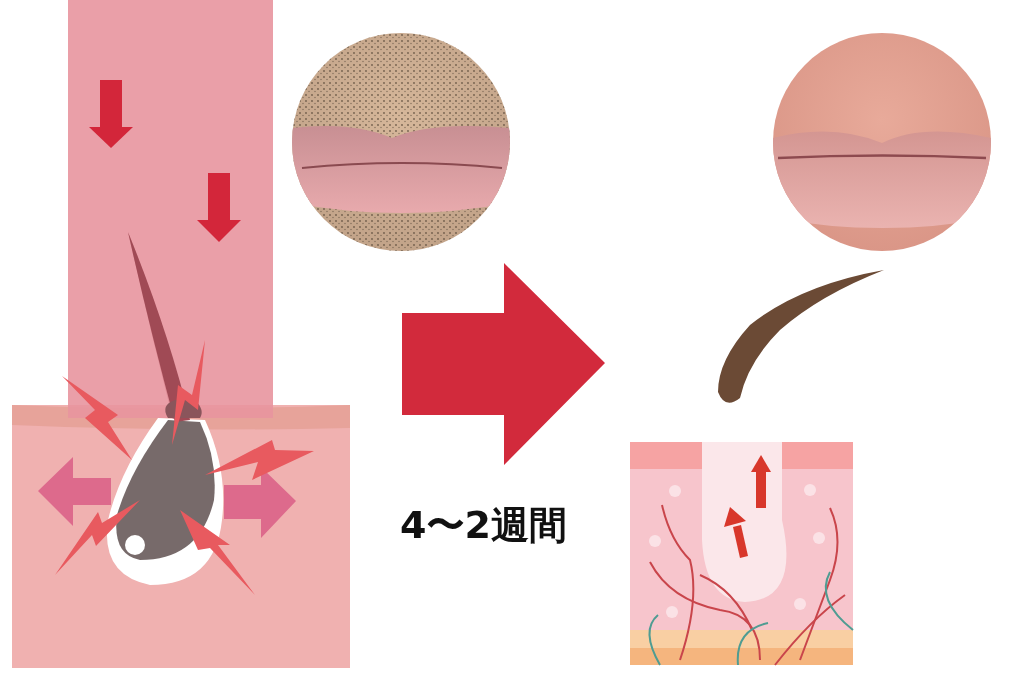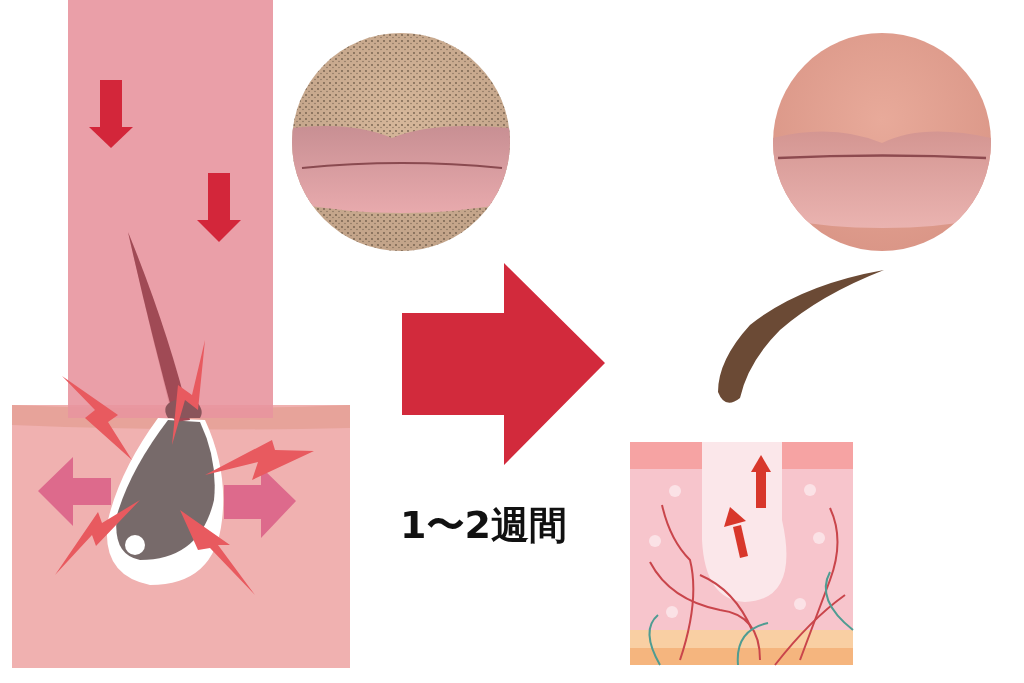--- a/index.html
+++ b/index.html
@@ -140,13 +140,13 @@
         <stop offset="0" stop-color="#d49692"></stop>
         <stop offset="1" stop-color="#eab3b0"></stop>
       </linearGradient>
     </defs>
     <rect width="218" height="218" fill="url(#skinA)"></rect>
     <path d="M0 105 Q60 90 109 110 Q150 90 218 105 L218 185 Q110 205 0 185 Z" fill="url(#lipA)"></path>
     <path d="M5 125 Q110 120 213 125" stroke="#8d4a4f" stroke-width="2.5" fill="none"></path>
   </svg>
 </div>
 
-<div class="caption">1〜2週間</div>
+<div class="caption">4〜2週間</div>
 
 </body></html>

